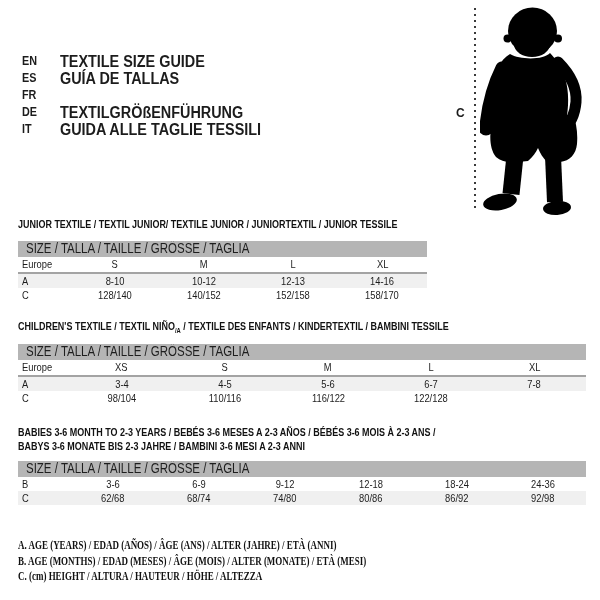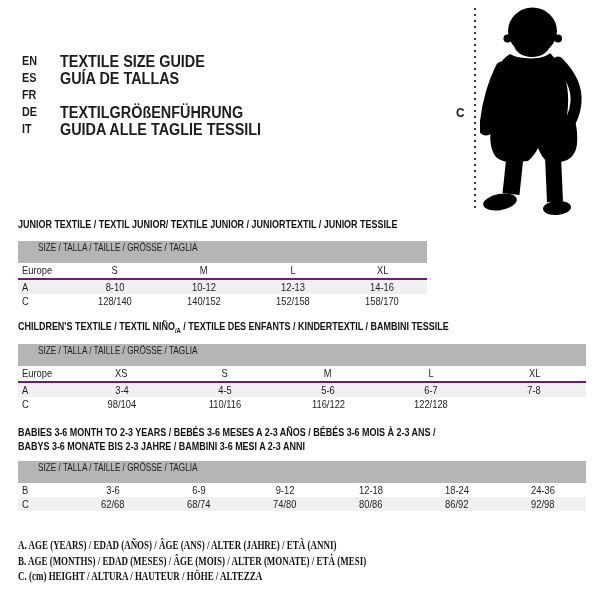--- a/index.html
+++ b/index.html
@@ -20,25 +20,25 @@
   .height-label{position:absolute;left:456px;top:106px;font-size:12px;font-weight:bold;}
   .baby-svg{position:absolute;left:480px;top:2px;}
 
   
   .sec-title{position:absolute;font-size:11.5px;font-weight:bold;white-space:nowrap;
              transform:scaleX(.78);transform-origin:0 0;line-height:14px;color:#111;}
   .sub{font-size:7.5px;position:relative;top:2.5px;}
 
   
   .tbl{position:absolute;}
-  .tbl-head{height:22px;line-height:14px;background:#b5b5b5;color:#1e1e1e;
-            font-size:10px;padding-left:20px;white-space:nowrap;overflow:hidden;}
+  .tbl-head{height:16px;line-height:14px;background:#b5b5b5;color:#1e1e1e;
+            font-size:14px;padding-left:8px;white-space:nowrap;overflow:hidden;}
   .tbl-head span{display:inline-block;transform:scaleX(.82);transform-origin:0 50%;}
   .trow{display:grid;height:14px;line-height:14px;font-size:11px;}
-  .trow.hdr{height:15px;line-height:15px;border-bottom:2px solid #701a75;}
+  .trow.hdr{height:15px;line-height:15px;border-bottom:2px solid #a3a3a3;}
   .trow.stripe{background:#f0f0f0;}
   .c5{grid-template-columns:52px repeat(4,1fr);}
   .c6{grid-template-columns:52px repeat(5,1fr);}
   .c7{grid-template-columns:52px repeat(6,1fr);}
   .cell{text-align:center;white-space:nowrap;overflow:visible;}
   .cell>span{display:inline-block;transform:scaleX(.85);}
   .rowlab{text-align:left;padding-left:4px;}
   .rowlab>span{transform-origin:0 50%;}
 
   

